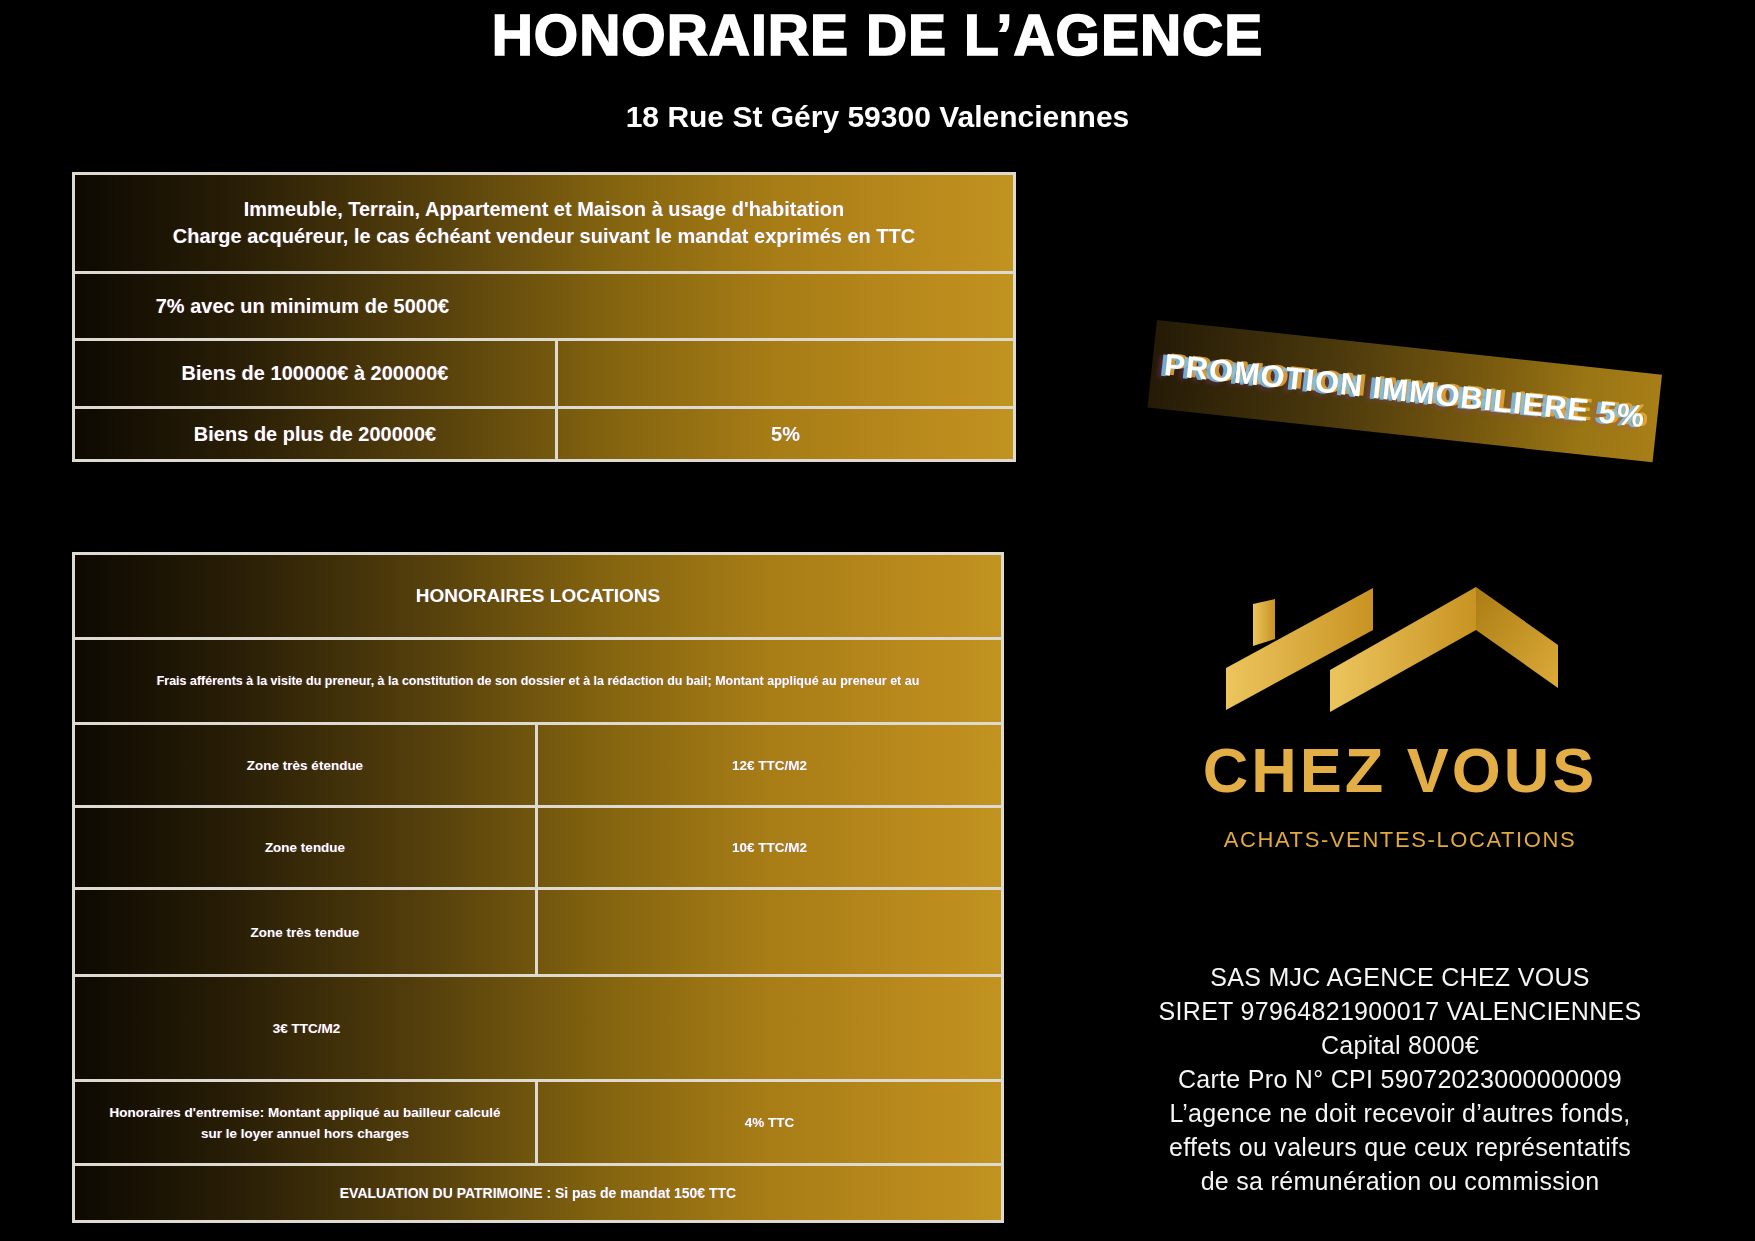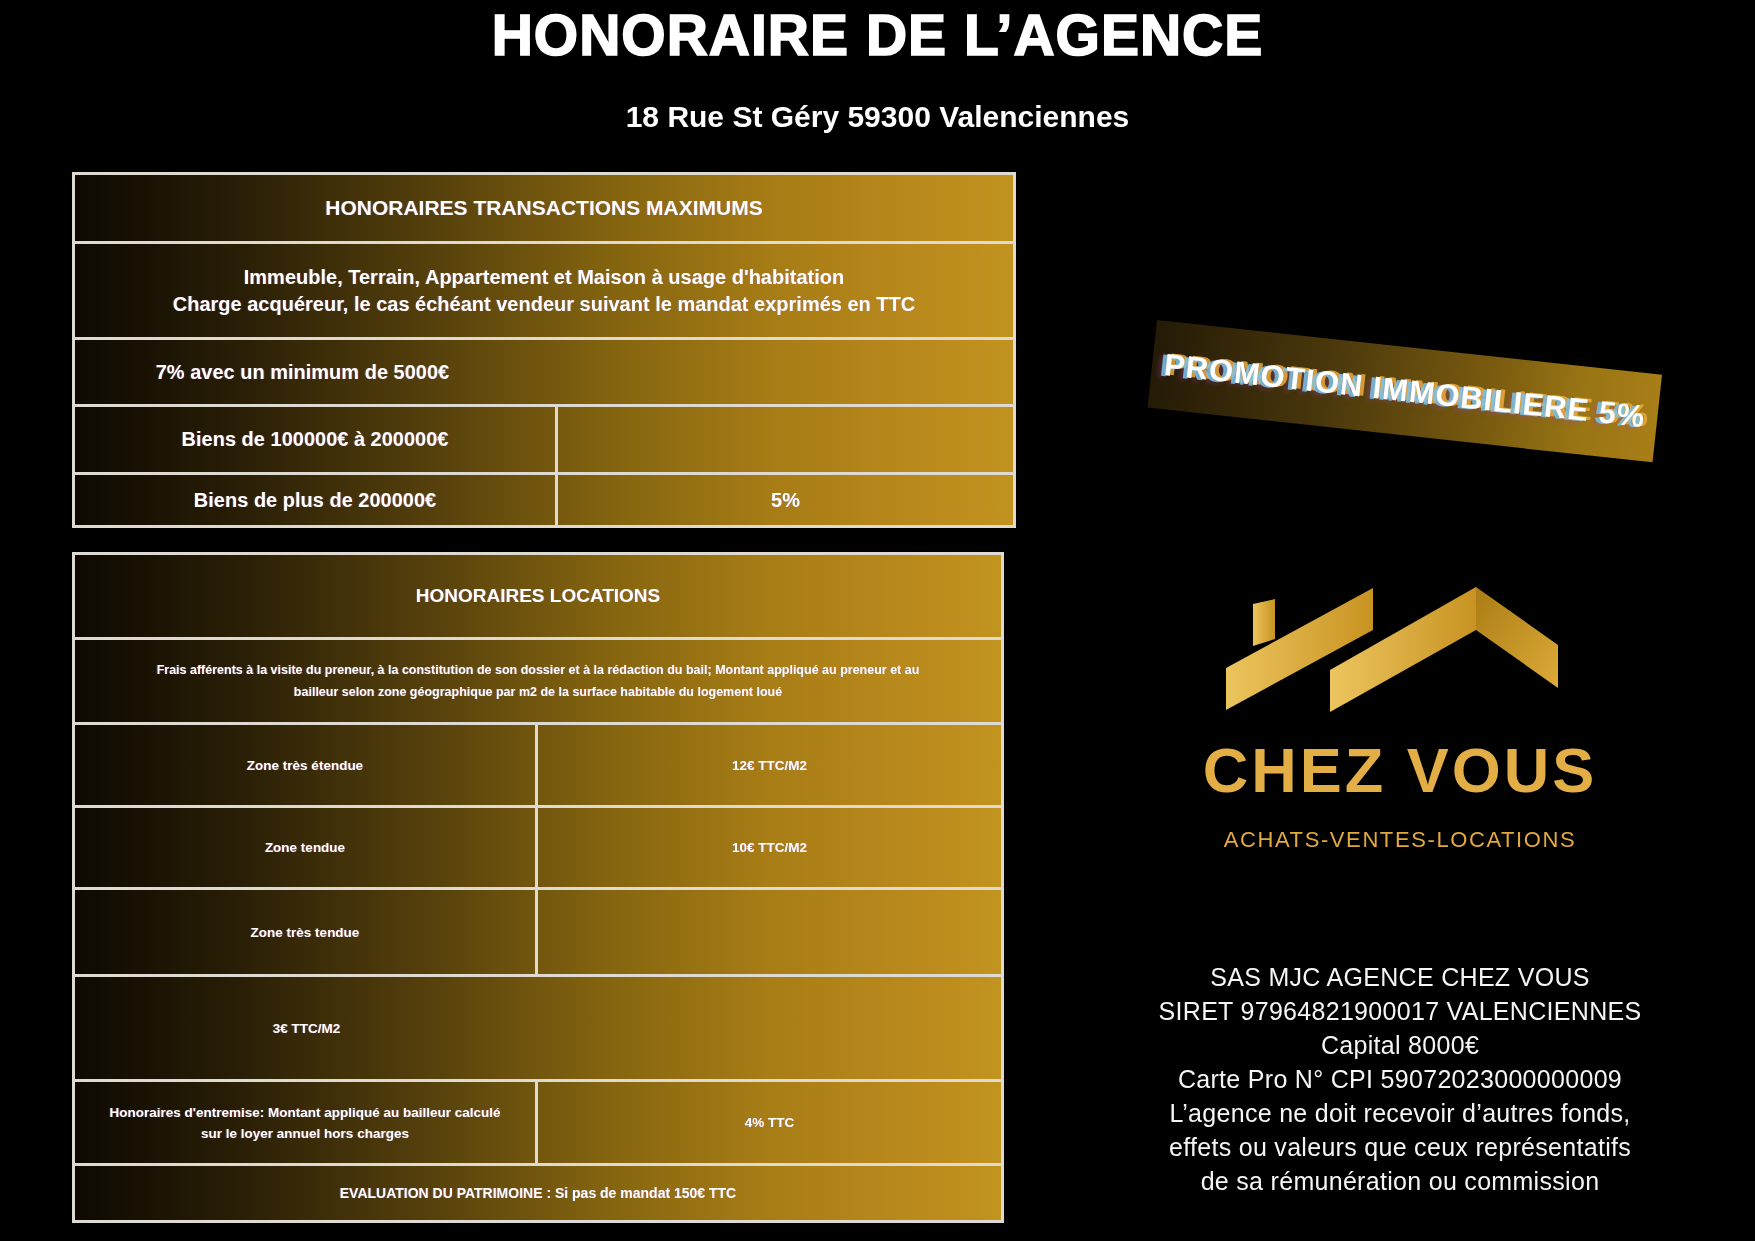--- a/index.html
+++ b/index.html
@@ -71,23 +71,20 @@
 </style>
 </head>
 <body>
 
 <div class="stage">
 
   <div class="page-title">HONORAIRE DE L’AGENCE</div>
   <div class="page-address">18 Rue St Géry 59300 Valenciennes</div>
 
   <div class="gold-table t1">
-    <div class="trow" style="height:66px">
-      <div class="cell full thead soft">HONORAIRES TRANSACTIONS MAXIMUMS</div>
-    </div>
     <div class="trow" style="height:96px">
       <div class="cell full tdesc soft">
         <div>Immeuble, Terrain, Appartement et Maison à usage d'habitation</div>
         <div>Charge acquéreur, le cas échéant vendeur suivant le mandat exprimés en TTC</div>
       </div>
     </div>
     <div class="trow" style="height:67px">
       <div class="cell rcol tcell soft">7% avec un minimum de 5000€</div>
     </div>
     <div class="trow" style="height:68px">
@@ -99,21 +96,20 @@
     </div>
   </div>
 
   <div class="gold-table t2">
     <div class="trow" style="height:82px">
       <div class="cell full thead soft">HONORAIRES LOCATIONS</div>
     </div>
     <div class="trow" style="height:85px">
       <div class="cell full tdesc soft">
         <div>Frais afférents à la visite du preneur, à la constitution de son dossier et à la rédaction du bail; Montant appliqué au preneur et au</div>
-        <div>bailleur selon zone géographique par m2 de la surface habitable du logement loué</div>
       </div>
     </div>
     <div class="trow" style="height:83px">
       <div class="cell lcol tcell soft">Zone très étendue</div>
       <div class="cell rcol tcell soft">12€ TTC/M2</div>
     </div>
     <div class="trow" style="height:82px">
       <div class="cell lcol tcell soft">Zone tendue</div>
       <div class="cell rcol tcell soft">10€ TTC/M2</div>
     </div>

